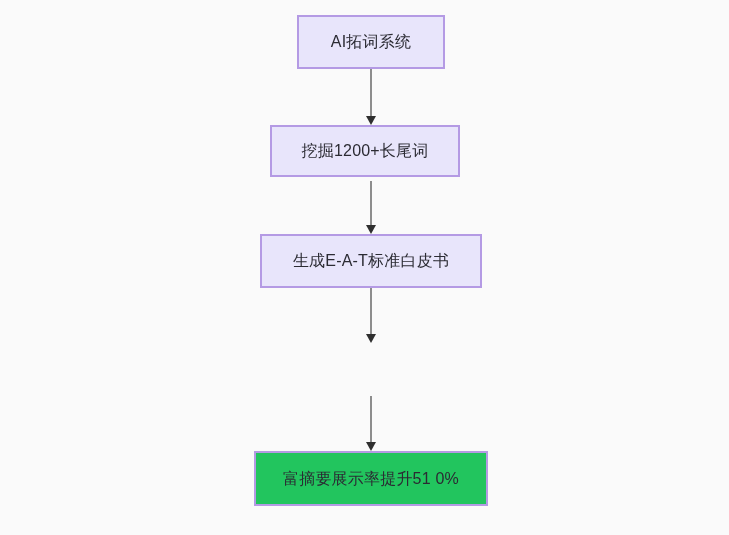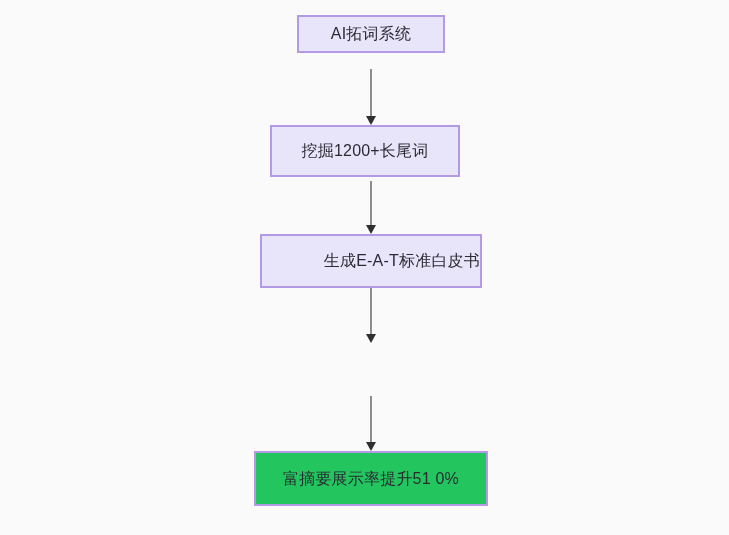--- a/index.html
+++ b/index.html
@@ -69,26 +69,26 @@
   </div>
   <div class="connector" style="left: 371px; top: 288px;">
     <div class="stem" style="height: 47px; background: rgb(141, 141, 141);"></div>
     <div class="head" style="top: 46px; border-top-color: rgb(47, 47, 47);"></div>
   </div>
   <div class="connector" style="left: 371px; top: 396px;">
     <div class="stem" style="height: 47px; background: rgb(141, 141, 141);"></div>
     <div class="head" style="top: 46px; border-top-color: rgb(47, 47, 47);"></div>
   </div>
 
-  <div class="node" style="left: 297px; top: 15px; width: 148px; height: 38px; background: rgb(232, 229, 251); border-color: rgb(180, 154, 228); color: rgb(43, 43, 51);">
+  <div class="node" style="left: 297px; top: 15px; width: 148px; height: 54px; background: rgb(232, 229, 251); border-color: rgb(180, 154, 228); color: rgb(43, 43, 51);">
     <span>AI拓词系统</span>
   </div>
   <div class="node" style="left: 270px; top: 125px; width: 190px; height: 52px; background: rgb(232, 229, 251); border-color: rgb(180, 154, 228); color: rgb(43, 43, 51);">
     <span>挖掘1200+长尾词</span>
   </div>
-  <div class="node" style="left: 260px; top: 234px; width: 222px; height: 54px; background: rgb(232, 229, 251); border-color: rgb(180, 154, 228); color: rgb(43, 43, 51); justify-content: flex-end;">
+  <div class="node" style="left: 260px; top: 234px; width: 222px; height: 54px; background: rgb(232, 229, 251); border-color: rgb(180, 154, 228); color: rgb(43, 43, 51);">
     <span>生成E-A-T标准白皮书</span>
   </div>
   <div class="node" style="left: 254px; top: 451px; width: 234px; height: 55px; background: #22c55e; border-color: rgb(180, 154, 228); color: rgb(43, 43, 51);">
     <span>富摘要展示率提升51 0%</span>
   </div>
 
 </div>
 
 </body></html>

